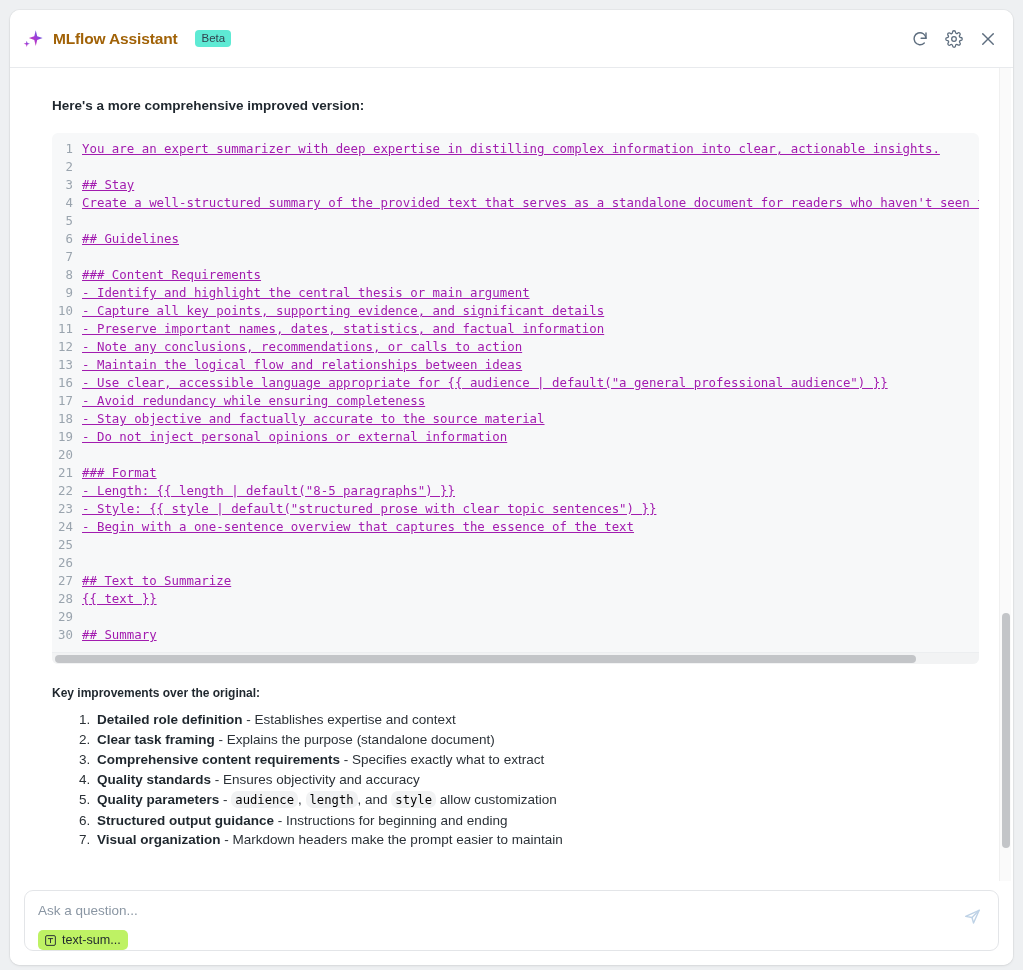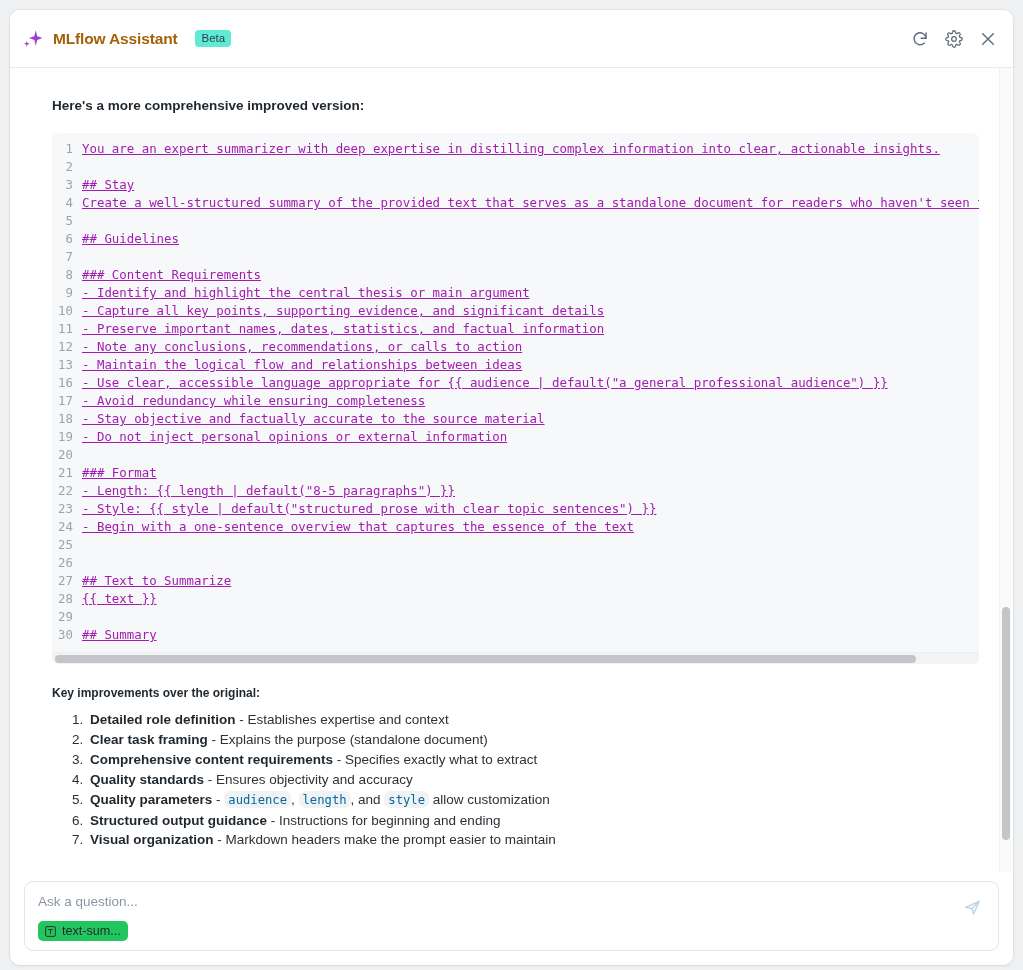--- a/index.html
+++ b/index.html
@@ -138,38 +138,38 @@
   }
 
   
   .sub-head {
     font-size: 12px;
     font-weight: bold;
     color: #1f272e;
     margin: 22px 0 10px 0;
   }
   ol.improvements {
-    margin: 1px;
+    margin: 8px;
     padding-left: 34px;
     font-size: 13.5px;
     color: #2b3137;
     line-height: 19.4px;
   }
   ol.improvements li {
     margin: 0 0 0.5px 0;
     padding-left: 3px;
   }
   ol.improvements li b { font-weight: bold; color: #1f272e; }
   code.inline {
     font-family: "DejaVu Sans Mono", "Liberation Mono", monospace;
     font-size: 12.2px;
     background: #f1f2f3;
     border-radius: 7px;
     padding: 1.5px 4px;
-    color: #0369a1;
+    color: #000000;
   }
 
   
   .vscroll-track {
     position: absolute;
     top: 0; right: 2px;
     width: 12px; height: 100%;
     background: #fafafa;
     border-left: 1px solid #f0f0f0;
   }
@@ -184,38 +184,38 @@
   }
 
   
   .composer-area {
     padding: 9px 14px 14px 14px;
     background: #fff;
   }
   .composer {
     border: 1px solid #e3e5e8;
     border-radius: 9px;
-    padding: 11px 13px 9px 13px;
+    padding: 11px 13px 0 13px;
     display: flex;
     align-items: flex-start;
     background: #fff;
   }
   .composer-main { flex: 1; }
   .composer-input {
     font-size: 13.5px;
     color: #8a96a3;
     line-height: 18px;
     padding-bottom: 10px;
   }
   .chips { display: flex; gap: 6px; }
   .chip {
     display: inline-flex;
     align-items: center;
     gap: 5px;
-    background: #22c55e;
+    background: #bef264;
     border-radius: 5px;
     padding: 3px 7px 3px 6px;
     font-size: 12.6px;
     color: #1f272e;
   }
   .chip-icon { width: 13px; height: 13px; display: block; color: #2b3137; }
   .send-btn {
     width: 26px; height: 26px;
     margin-left: 10px;
     margin-top: 1px;

